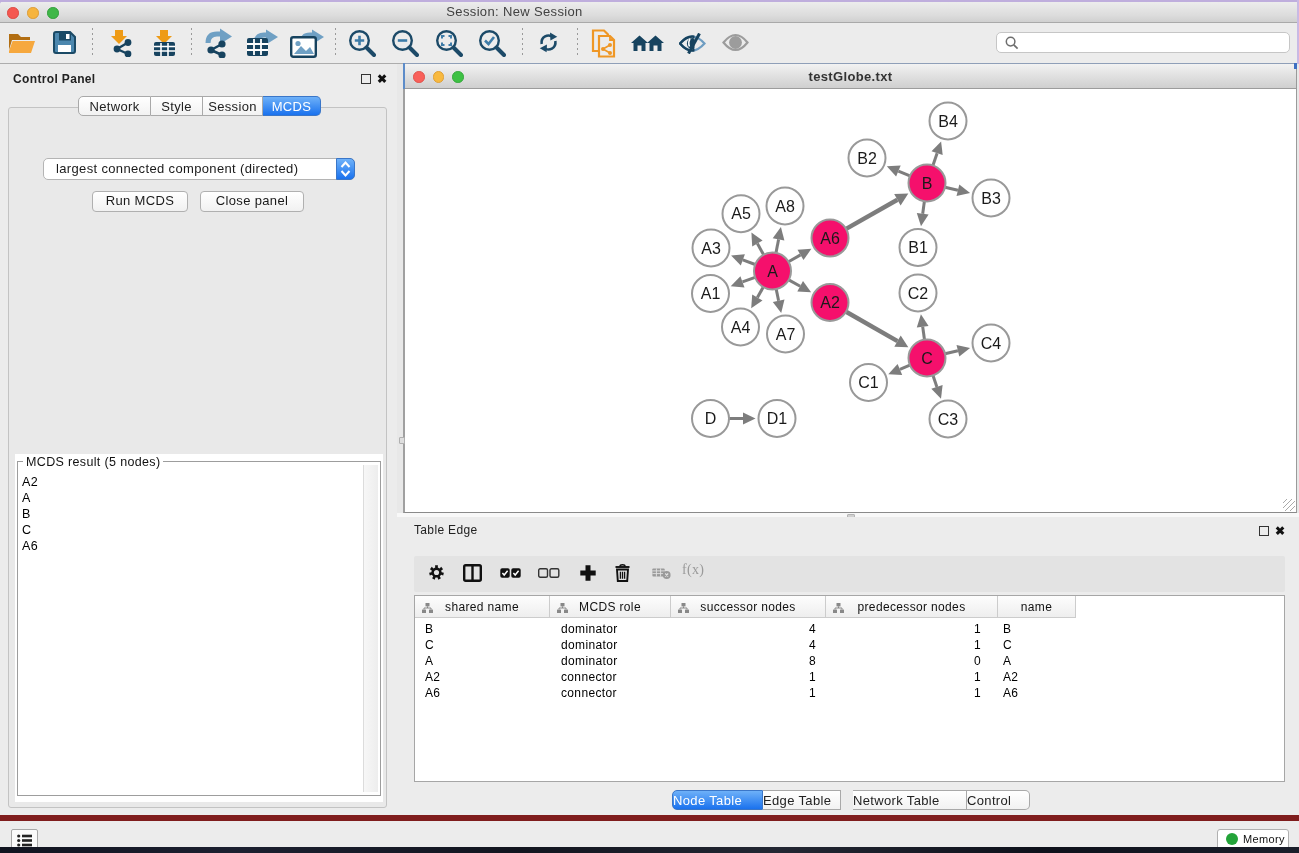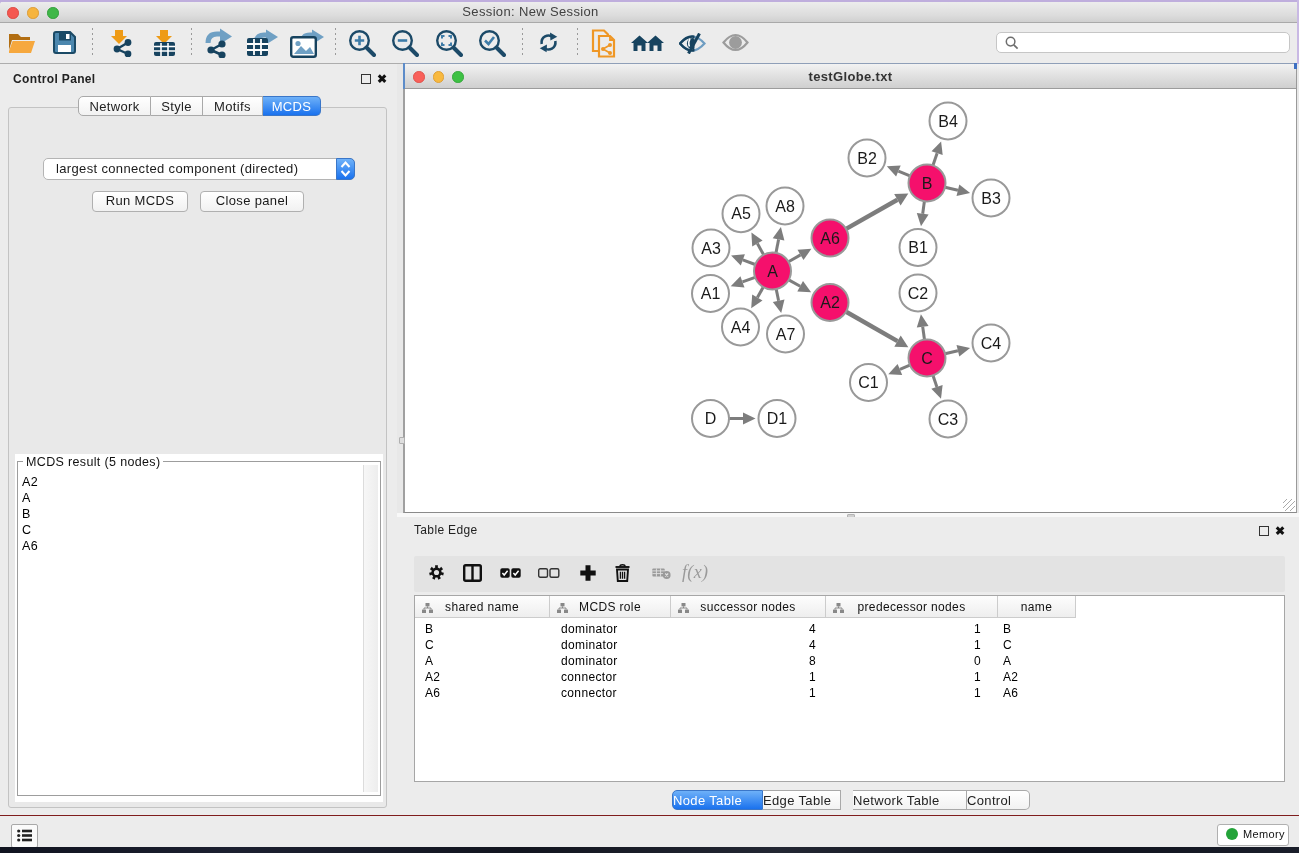--- a/index.html
+++ b/index.html
@@ -4,21 +4,21 @@
 <style>
 html,body{margin:0;padding:0;}
 body{width:1299px;height:853px;overflow:hidden;font-family:"Liberation Sans",sans-serif;background:#bfaedd;letter-spacing:0.35px;}
 #app{position:absolute;left:0;top:0;width:1299px;height:847px;transform:translateZ(0);background:#ececec;border-radius:5px 5px 0 0;overflow:hidden;}
 
 #titlebar{position:absolute;left:0;top:0;width:1299px;height:22px;background:linear-gradient(#efefef,#dcdcdc 70%,#d0d0d0);border-bottom:1px solid #a9a9a9;border-radius:5px 5px 0 0;}
 .tl{position:absolute;top:7px;width:11.5px;height:11.5px;border-radius:50%;box-sizing:border-box;}
 #titlebar .t1{left:7px;background:#f55750;border:0.5px solid #dd4740;}
 #titlebar .t2{left:27px;background:#f6b43e;border:0.5px solid #de9b33;}
 #titlebar .t3{left:47px;background:#3fb748;border:0.5px solid #2f9e38;}
-#titletext{position:absolute;top:4px;left:16px;width:1029px;text-align:center;font-size:13px;color:#414141;}
+#titletext{position:absolute;top:4px;left:0;width:1029px;text-align:center;font-size:13px;color:#414141;}
 
 #toolbar{position:absolute;left:0;top:23px;width:1299px;height:40px;background:#ececec;border-bottom:1px solid #adadad;}
 .tbico{position:absolute;top:6px;}
 .tsep{position:absolute;top:5px;width:1px;height:30px;background-image:repeating-linear-gradient(#9a9a9a 0 2px,transparent 2px 5px);}
 #searchbox{position:absolute;left:996px;top:9px;width:292px;height:19px;background:#fff;border:1px solid #c6c6c6;border-radius:5px;}
 
 #cp{position:absolute;left:0;top:64px;width:397px;height:751px;background:#ececec;}
 #cp .ptitle{position:absolute;left:13px;top:8px;font-size:12px;color:#222;font-weight:bold;}
 .float-ic{position:absolute;width:8px;height:8px;border:1.5px solid #333;}
 .close-ic{position:absolute;font-size:12px;font-weight:bold;color:#111;line-height:10px;}
@@ -55,21 +55,21 @@
 #tp{position:absolute;left:0px;top:453px;width:902px;height:298px;background:#ececec;}
 #tp .ptitle{position:absolute;left:17px;top:6px;font-size:12px;color:#222;}
 #tptoolbar{position:absolute;left:17px;top:39px;width:871px;height:36px;background:#e3e3e3;border-radius:2px;}
 #tptable{position:absolute;left:17px;top:78px;width:869px;height:185px;background:#fff;border:1px solid #a6a6a6;}
 .th{position:absolute;top:0;height:22px;box-sizing:border-box;background:linear-gradient(#fdfdfd,#eee);border-right:1px solid #ccc;border-bottom:1px solid #ccc;font-size:12px;color:#111;text-align:center;line-height:22px;}
 .td{position:absolute;font-size:12px;color:#000;height:16px;line-height:16px;}
 
 .hicon{position:absolute;}
 .btab{position:absolute;top:273px;height:20px;box-sizing:border-box;border:1px solid #a9a9a9;border-left:none;background:linear-gradient(#ffffff,#f2f2f2);font-size:13px;color:#222;line-height:19px;}
 
-#statusbar{position:absolute;left:0;top:815px;width:1299px;height:32px;background:#ececec;border-top:1px solid #7f1d1d;}
+#statusbar{position:absolute;left:0;top:815px;width:1299px;height:32px;background:#ececec;border-top:6px solid #7f1d1d;}
 #listbtn{position:absolute;left:11px;top:8px;width:25px;height:22px;background:#fafafa;border:1px solid #a8a8a8;border-radius:2px;}
 #membtn{position:absolute;left:1217px;top:8px;width:70px;height:20px;background:#fff;border:1px solid #b0b0b0;border-radius:3px;font-size:11px;color:#111;}
 #deskbottom{position:fixed;left:0;top:847px;width:1299px;height:6px;z-index:9;background:linear-gradient(90deg,#10131f,#1c2030 18%,#12151f 40%,#232733 60%,#0e111b 80%,#1a1e2a);}
 </style>
 </head>
 <body>
 <div id="app">
   <div id="titlebar">
     <div class="tl t1"></div>
       <div class="tl t2"></div>
@@ -189,21 +189,21 @@
       </svg>
     </div>
   </div>
   <div id="cp">
     <div class="ptitle">Control Panel</div>
     <div class="float-ic" style="left:361px;top:10px;"></div>
     <div class="close-ic" style="left:377px;top:10px;">✖</div>
     <div class="seg" style="left:78px;top:32px;">
       <div style="width:71px;">Network</div>
       <div style="width:51px;">Style</div>
-      <div style="width:59px;">Motifs</div>
+      <div style="width:59px;">Session</div>
       <div class="sel" style="width:57px;">MCDS</div>
     </div>
     <div id="tabpane"></div>
     <div id="combo">
       <div class="ctext">largest connected component (directed)</div>
       <div class="stepper"><svg width="17" height="20" viewBox="0 0 17 20">
             <path d="M4.5 8 L8.5 3.5 L12.5 8" fill="none" stroke="#fff" stroke-width="2"></path>
             <path d="M4.5 12 L8.5 16.5 L12.5 12" fill="none" stroke="#fff" stroke-width="2"></path>
           </svg></div>
     </div>
@@ -351,21 +351,21 @@
           <path d="M5 2.4 Q5 0.8 7.5 0.8 Q10 0.8 10 2.4" fill="none" stroke="#111" stroke-width="1.5"></path>
           <path d="M2 5.5 L2.8 17 L12.2 17 L13 5.5 Z" fill="none" stroke="#111" stroke-width="1.9"></path>
           <path d="M5.4 7.8 L5.4 14.8 M7.5 7.8 L7.5 14.8 M9.6 7.8 L9.6 14.8" stroke="#111" stroke-width="1.3"></path>
         </svg>
         <svg style="position:absolute;left:238px;top:12px;" width="19" height="11" viewBox="0 0 19 11">
           <rect x="0.4" y="0.4" width="12.2" height="8.2" rx="0.8" fill="#9a9a9a"></rect>
           <path d="M0.4 2.9 L12.6 2.9 M0.4 5.6 L12.6 5.6 M4.4 0.4 L4.4 8.6 M8.6 0.4 L8.6 8.6" stroke="#e3e3e3" stroke-width="0.9"></path>
           <circle cx="14.7" cy="7" r="3.9" fill="#9a9a9a"></circle>
           <path d="M13.2 5.5 L16.2 8.5 M16.2 5.5 L13.2 8.5" stroke="#e3e3e3" stroke-width="1.1"></path>
         </svg>
-        <div style="position:absolute;left:268px;top:6px;font-family:'Liberation Serif',serif;font-style:italic;font-size:18px;color:#9a9a9a;">f(x)</div>
+        <div style="position:absolute;left:268px;top:6px;font-family:'Liberation Serif',serif;font-size:14px;color:#9a9a9a;">f(x)</div>
       </div>
       <div id="tptable">
         <div class="th" style="left:0;width:135px;">shared name</div>
         <div class="th" style="left:135px;width:121px;">MCDS role</div>
         <div class="th" style="left:256px;width:155px;">successor nodes</div>
         <div class="th" style="left:411px;width:172px;">predecessor nodes</div>
         <div class="th" style="left:583px;width:78px;">name</div>
         <svg class="hicon" style="left:7px;top:7px;" width="11" height="10" viewBox="0 0 11 10">
             <g fill="#888">
               <rect x="3.5" y="0" width="4" height="3.4"></rect>

